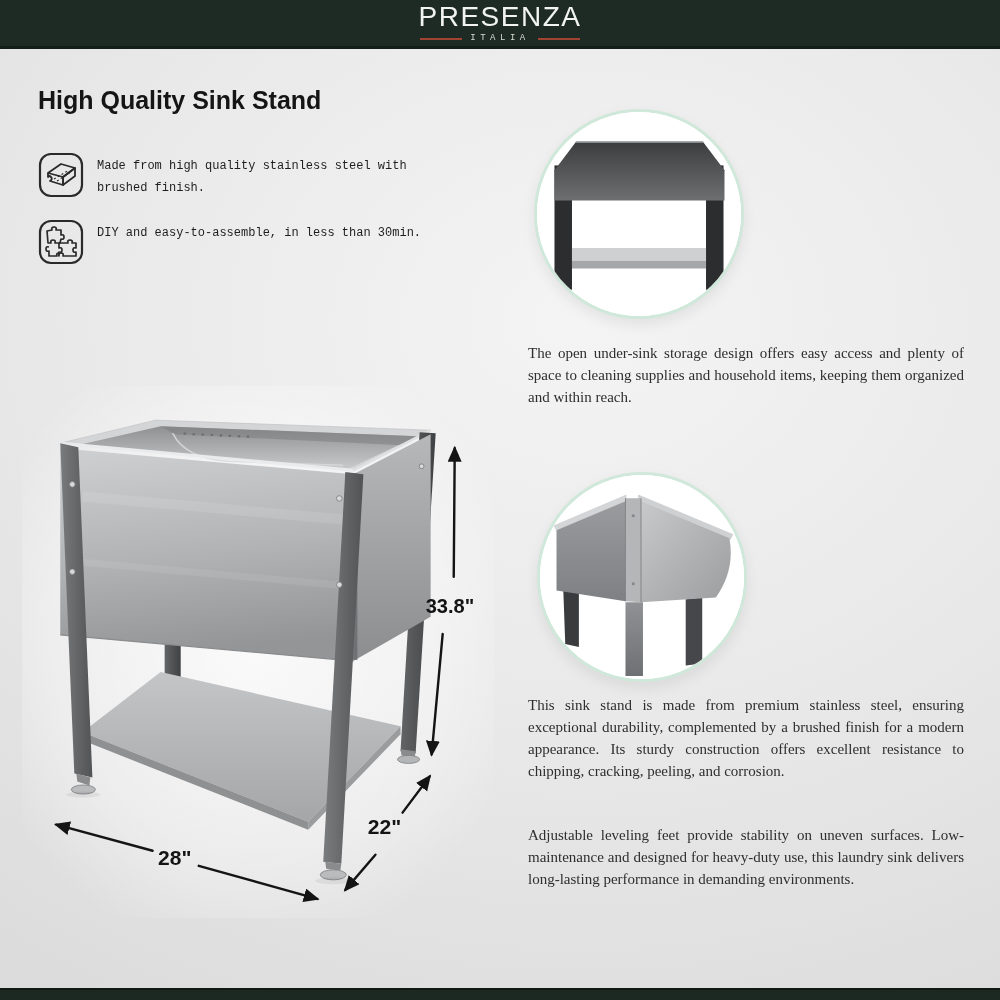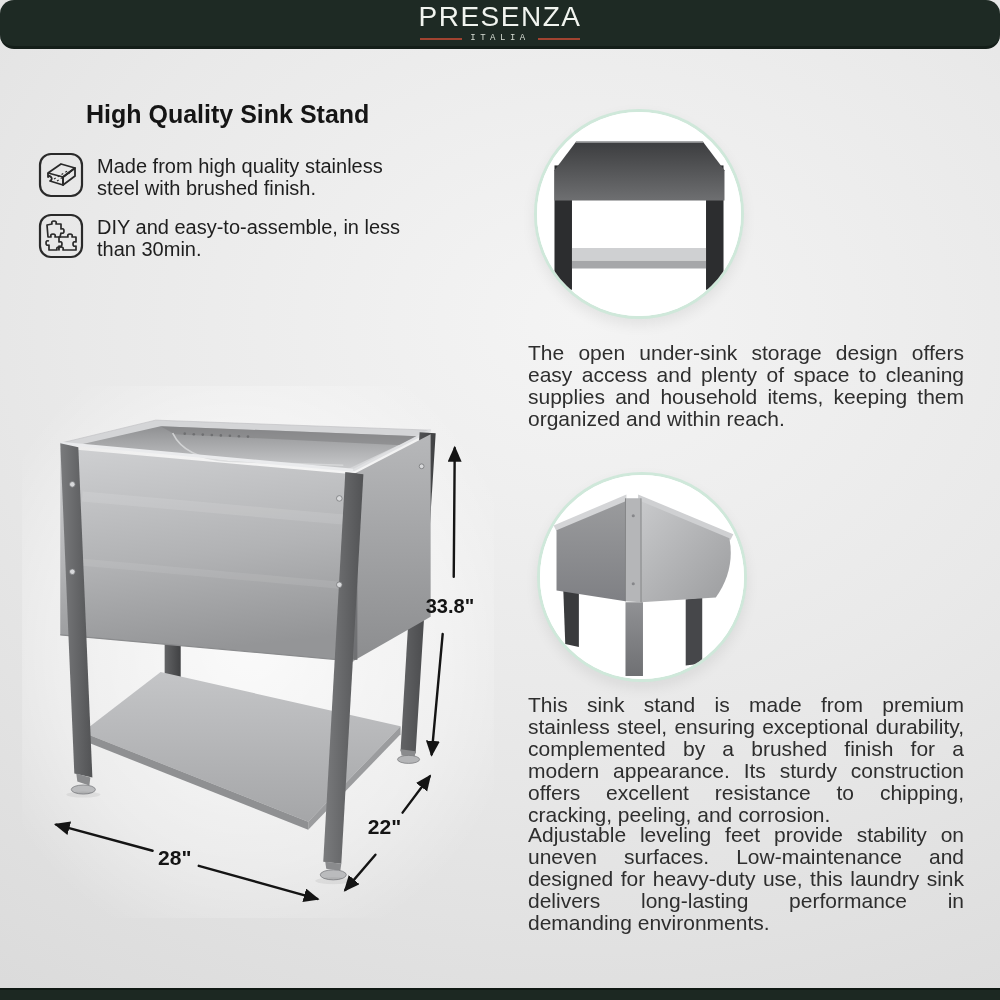--- a/index.html
+++ b/index.html
@@ -5,46 +5,46 @@
   html,body{margin:0;padding:0;}
   body{font-family:"Liberation Sans",sans-serif;}
   .canvas{
     position:relative;width:1000px;height:1000px;overflow:hidden;
     background:radial-gradient(ellipse 120% 95% at 58% 32%, #f4f4f4 0%, #e9e9e9 42%, #d6d6d6 100%);
   }
   
   .hdr{
     position:absolute;top:0;left:0;width:1000px;height:46px;
     background:#1e2a24;border-bottom:3px solid #141e19;
-    display:flex;align-items:center;justify-content:center;border-radius:14px;
+    display:flex;align-items:center;justify-content:center;
   }
   .logo{display:flex;flex-direction:column;align-items:center;line-height:1;}
   .logo .nm{color:#f1f4ef;font-size:28px;letter-spacing:1.5px;font-weight:400;}
   .logo .subrow{display:flex;align-items:center;gap:8px;margin-top:3px;font-family:Liberation Mono, monospace;}
   .logo .rule{width:42px;height:2px;background:#a04330;}
   .logo .sub{color:#d6dcd3;font-size:9px;letter-spacing:4.5px;font-weight:400;}
   
-  .title{position:absolute;left:38px;top:100px;font-size:25px;font-weight:bold;color:#151515;margin-left:48px;}
+  .title{position:absolute;left:38px;top:86px;font-size:25px;font-weight:bold;color:#151515;}
   .feat{position:absolute;left:38px;display:flex;gap:13px;}
   .feat .ic{width:46px;height:46px;flex:0 0 auto;}
-  .feat .tx{width:332px;font-size:20px;line-height:22px;color:#1e1e1e;padding-top:3px;}
+  .feat .tx{width:332px;font-size:12px;line-height:22px;color:#1e1e1e;padding-top:3px;font-family:Liberation Mono, monospace;}
   .f1{top:152px;}
-  .f2{top:213px;justify-content:center;}
+  .f2{top:219px;justify-content:center;}
   
   .circle{
     position:absolute;width:204px;height:204px;border-radius:50%;
     border:3px solid #cfe8da;background:#ffffff;overflow:hidden;
     box-shadow:0 6px 14px rgba(0,0,0,0.07);
   }
   .c1{left:534px;top:109px;}
   .c2{left:537px;top:472px;}
   .sec-h{position:absolute;left:760px;font-size:23px;font-weight:bold;color:#141414;line-height:31px;width:220px;}
   .h1{top:190px;}
   .h2{top:561px;}
-  .para{position:absolute;left:528px;width:436px;font-size:21px;line-height:22px;color:#2e2e2e;text-align:justify;}
+  .para{position:absolute;left:528px;width:436px;font-size:15px;line-height:22px;color:#2e2e2e;text-align:justify;font-family:Liberation Serif, serif;}
   .p1{top:342px;}
   .p2{top:694px;}
   .p3{top:824px;}
   
   .product{position:absolute;left:22px;top:386px;width:472px;height:532px;}
   .product svg{width:100%;height:100%;display:block;}
   .dimtxt{font-family:"Liberation Sans",sans-serif;font-weight:bold;fill:#141414;}
   
   .ftr{position:absolute;left:0;bottom:0;width:1000px;height:10px;background:#1c2822;border-top:2px solid #101914;}
 </style>

